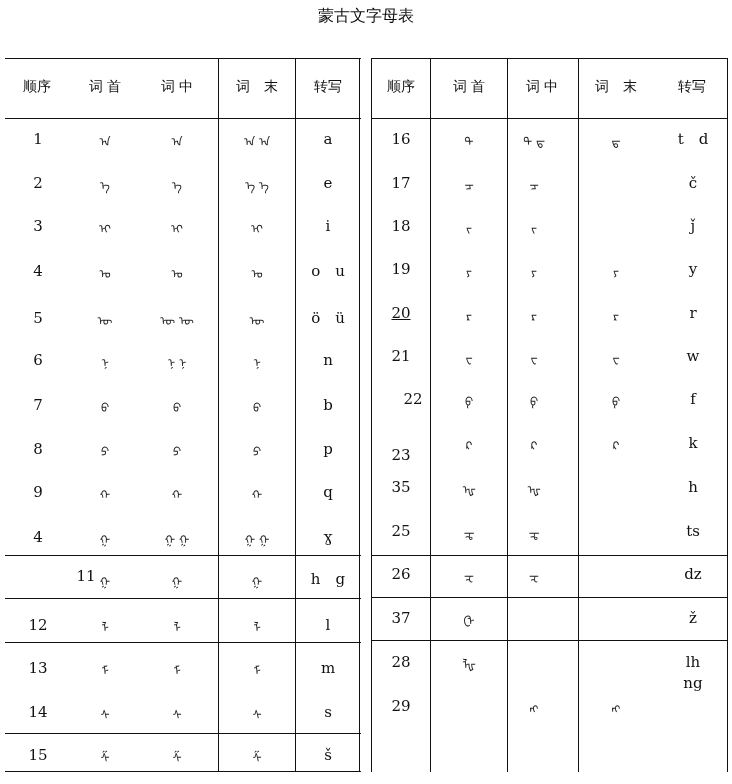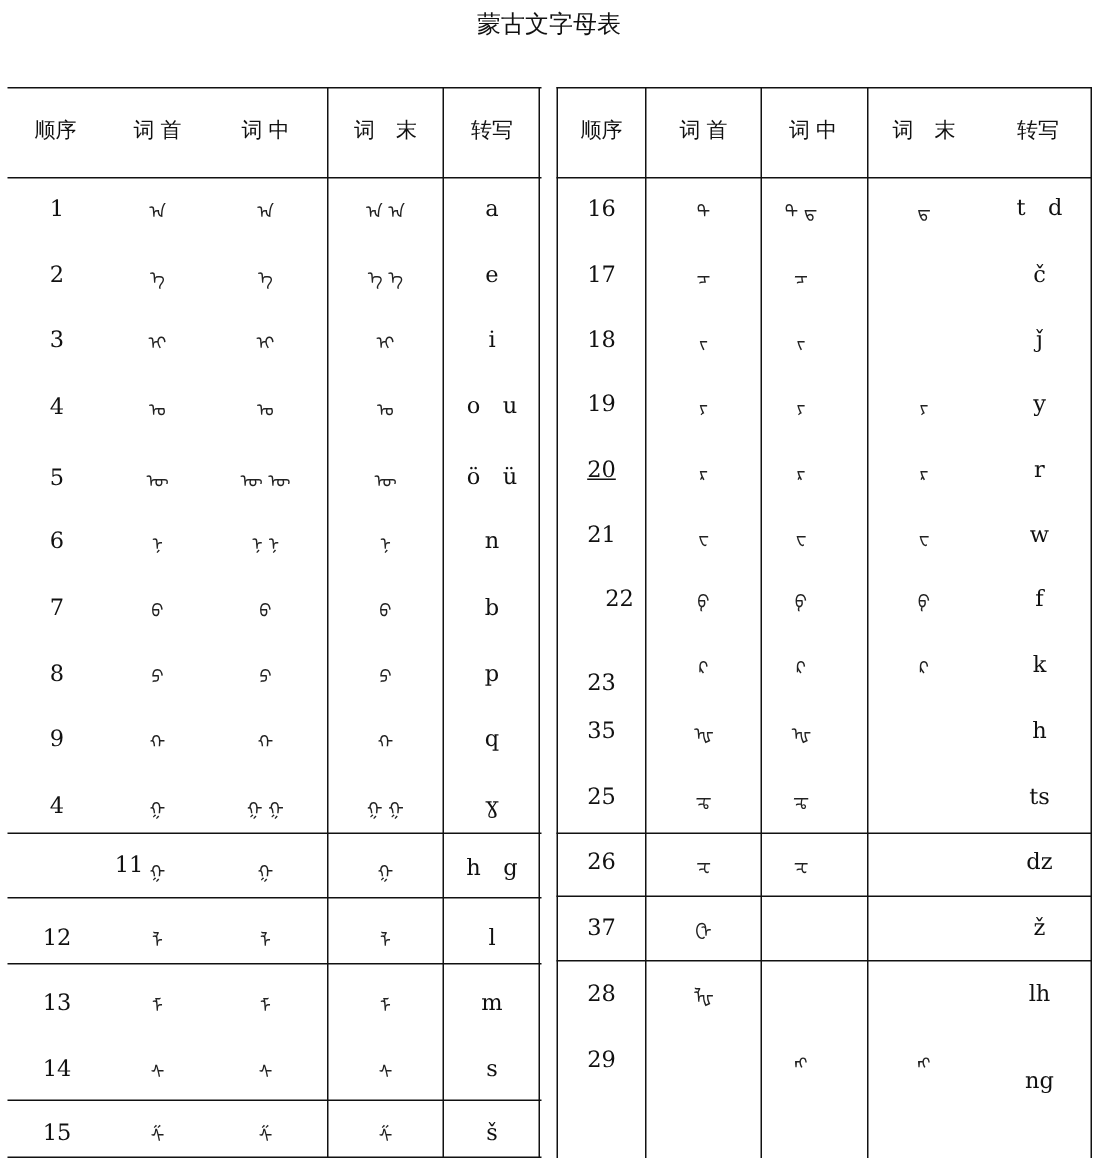--- a/index.html
+++ b/index.html
@@ -254,16 +254,16 @@
         <span class="txt gl" style="left: 469px; top: 662px;">ᡀ</span>
         <span class="txt gl" style="left: 534px; top: 662px;"></span>
         <span class="txt gl" style="left: 616px; top: 662px;"></span>
         <span class="txt tr" style="left: 693px; top: 662px;">lh</span>
       </div>
       <div>
         <span class="txt num" style="left: 401px; top: 706px;">29</span>
         <span class="txt gl" style="left: 469px; top: 706px;"></span>
         <span class="txt gl" style="left: 534px; top: 706px;">ᠩ</span>
         <span class="txt gl" style="left: 616px; top: 706px;">ᠩ</span>
-        <span class="txt tr" style="left: 693px; top: 720px;">ng</span>
+        <span class="txt tr" style="left: 693px; top: 683px;">ng</span>
       </div>
     </div>
 </div>
 
 </body></html>

